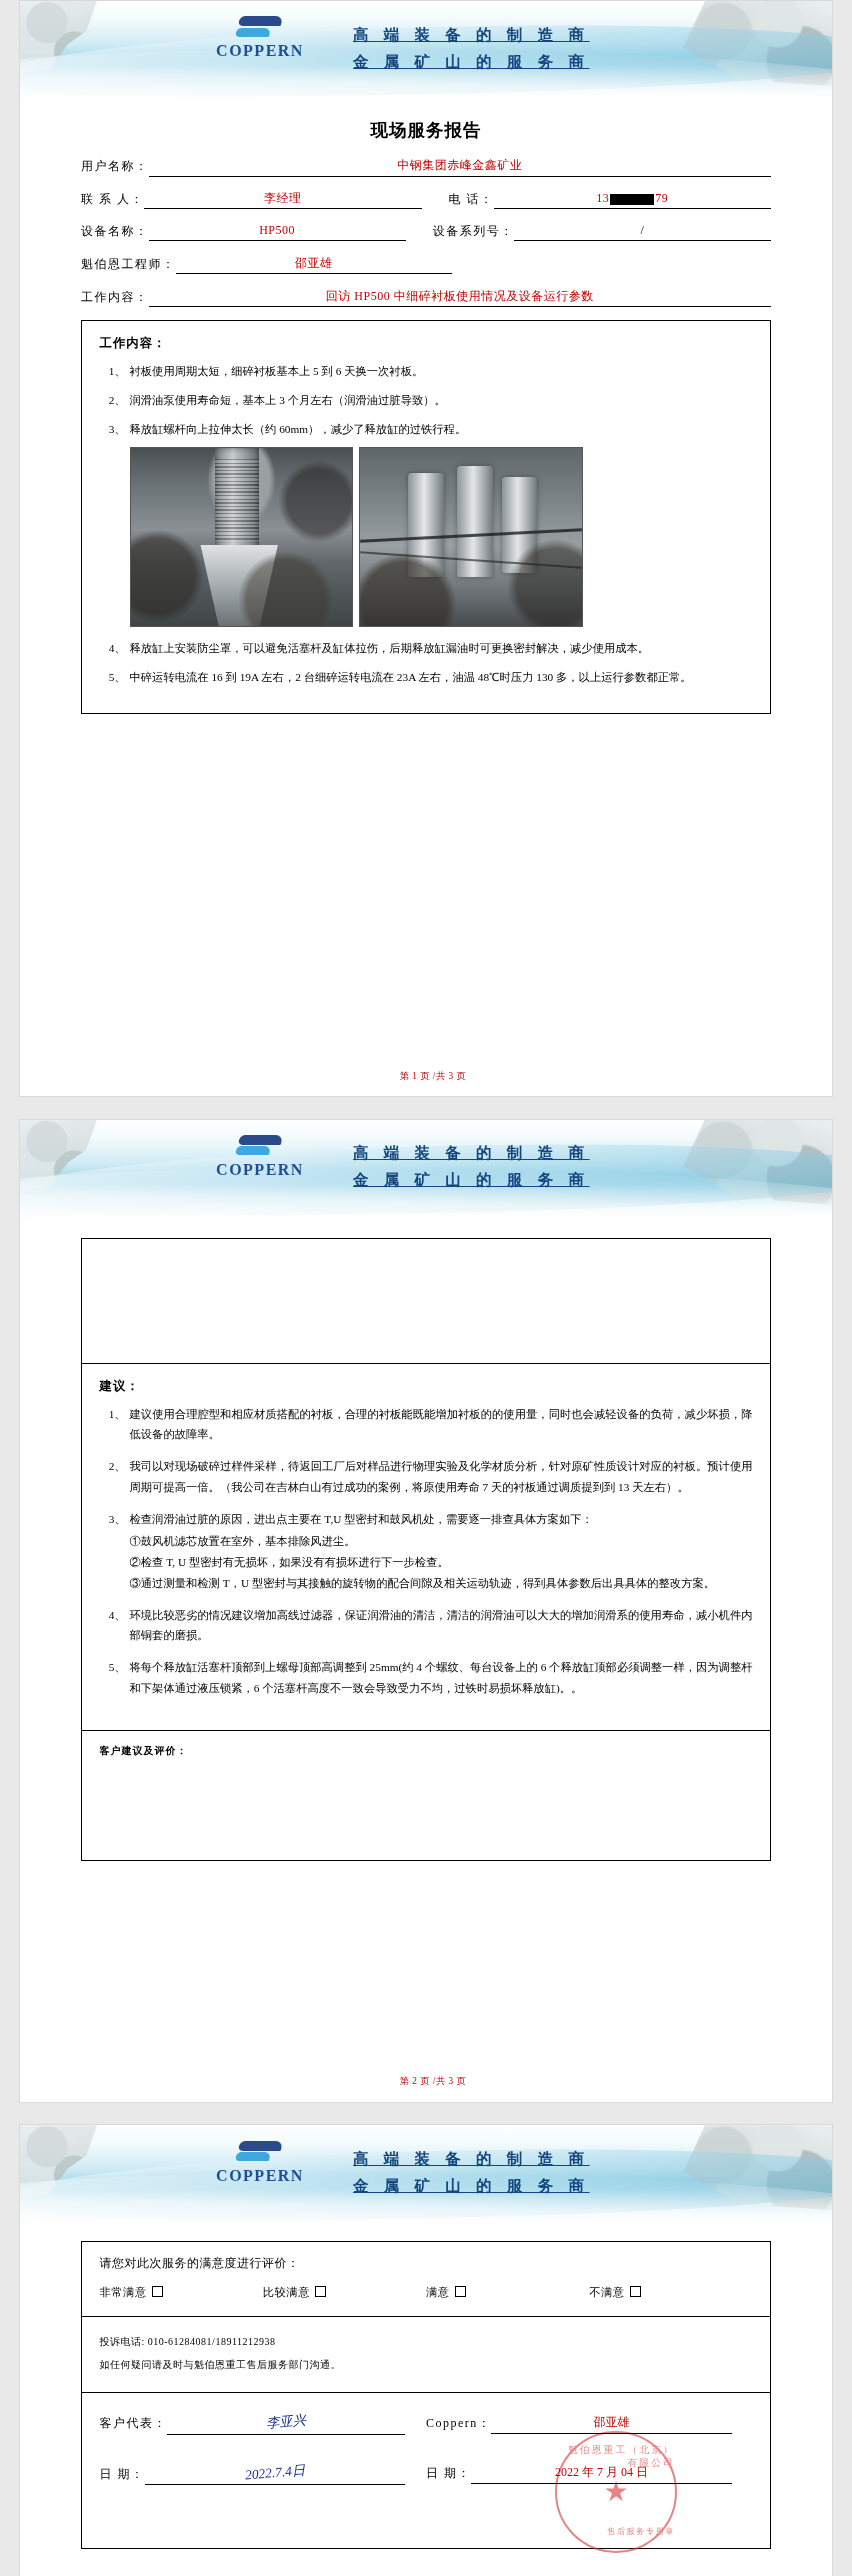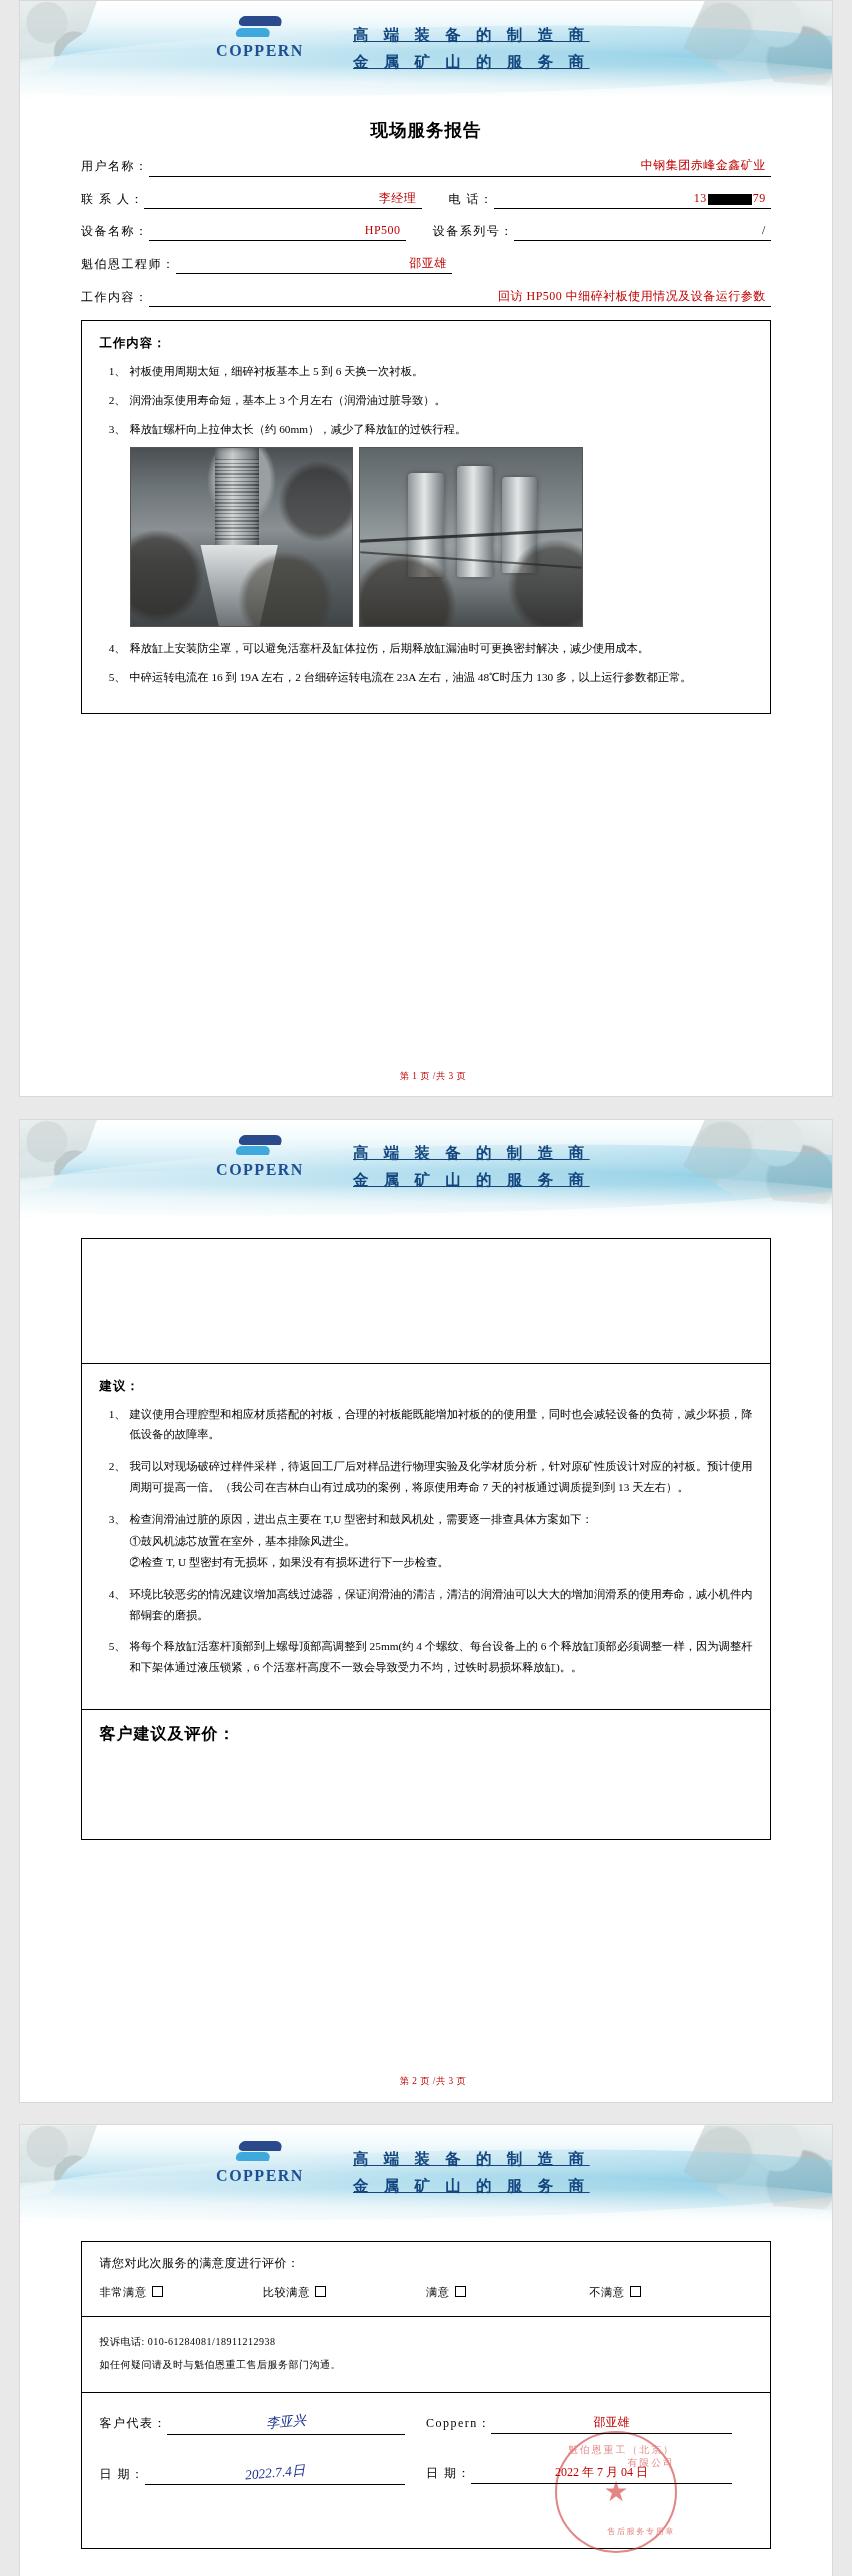--- a/index.html
+++ b/index.html
@@ -161,21 +161,21 @@
     letter-spacing: 1.5px;
     padding-bottom: 1.5px;
   }
   .f-val {
     flex: 1;
     border-bottom: 1px solid #000;
     padding: 0 5.2px 1.5px 5.2px;
     min-height: 15.5px;
     color: #c00000;
     font-size: 12px;
-    text-align: right;
+    text-align: center;
     letter-spacing: 0.5px;
   }
   .f-val.black { color: #000; }
   .f-gap { width: 27px; }
   .f-val.redacted {
     position: relative;
     color: #c00000;
   }
   .f-val.redacted .blk {
     display: inline-block;
@@ -355,21 +355,21 @@
     display: block;
     margin-top: 2px;
   }
   .customer-eval {
     padding: 13.4px 17.5px;
     height: 129px;
     box-sizing: border-box;
   }
   .ce-title {
     font-family: Liberation Serif, serif;
-    font-size: 16px;
+    font-size: 10px;
     font-weight: bold;
     letter-spacing: 1px;
   }
 
   
   .p3-box {
     border: 1px solid #000;
     margin-top: 17.5px;
     box-sizing: border-box;
   }
@@ -631,20 +631,21 @@
             <span class="num">2、</span>
             <span class="txt">我司以对现场破碎过样件采样，待返回工厂后对样品进行物理实验及化学材质分析，针对原矿性质设计对应的衬板。预计使用周期可提高一倍。（我公司在吉林白山有过成功的案例，将原使用寿命 7 天的衬板通过调质提到到 13 天左右）。</span>
           </li>
           <li>
             <span class="num">3、</span>
             <span class="txt">
               <span>检查润滑油过脏的原因，进出点主要在 T,U 型密封和鼓风机处，需要逐一排查具体方案如下：</span>
               <span class="sub-items">
                 <span class="sub-line">①鼓风机滤芯放置在室外，基本排除风进尘。</span>
                 <span class="sub-line">②检查 T, U 型密封有无损坏，如果没有有损坏进行下一步检查。</span>
+                <span class="sub-line">③通过测量和检测 T，U 型密封与其接触的旋转物的配合间隙及相关运动轨迹，得到具体参数后出具具体的整改方案。</span>
               </span>
             </span>
           </li>
           <li>
             <span class="num">4、</span>
             <span class="txt">环境比较恶劣的情况建议增加高线过滤器，保证润滑油的清洁，清洁的润滑油可以大大的增加润滑系的使用寿命，减小机件内部铜套的磨损。</span>
           </li>
           <li>
             <span class="num">5、</span>
             <span class="txt">将每个释放缸活塞杆顶部到上螺母顶部高调整到 25mm(约 4 个螺纹、每台设备上的 6 个释放缸顶部必须调整一样，因为调整杆和下架体通过液压锁紧，6 个活塞杆高度不一致会导致受力不均，过铁时易损坏释放缸)。。</span>

